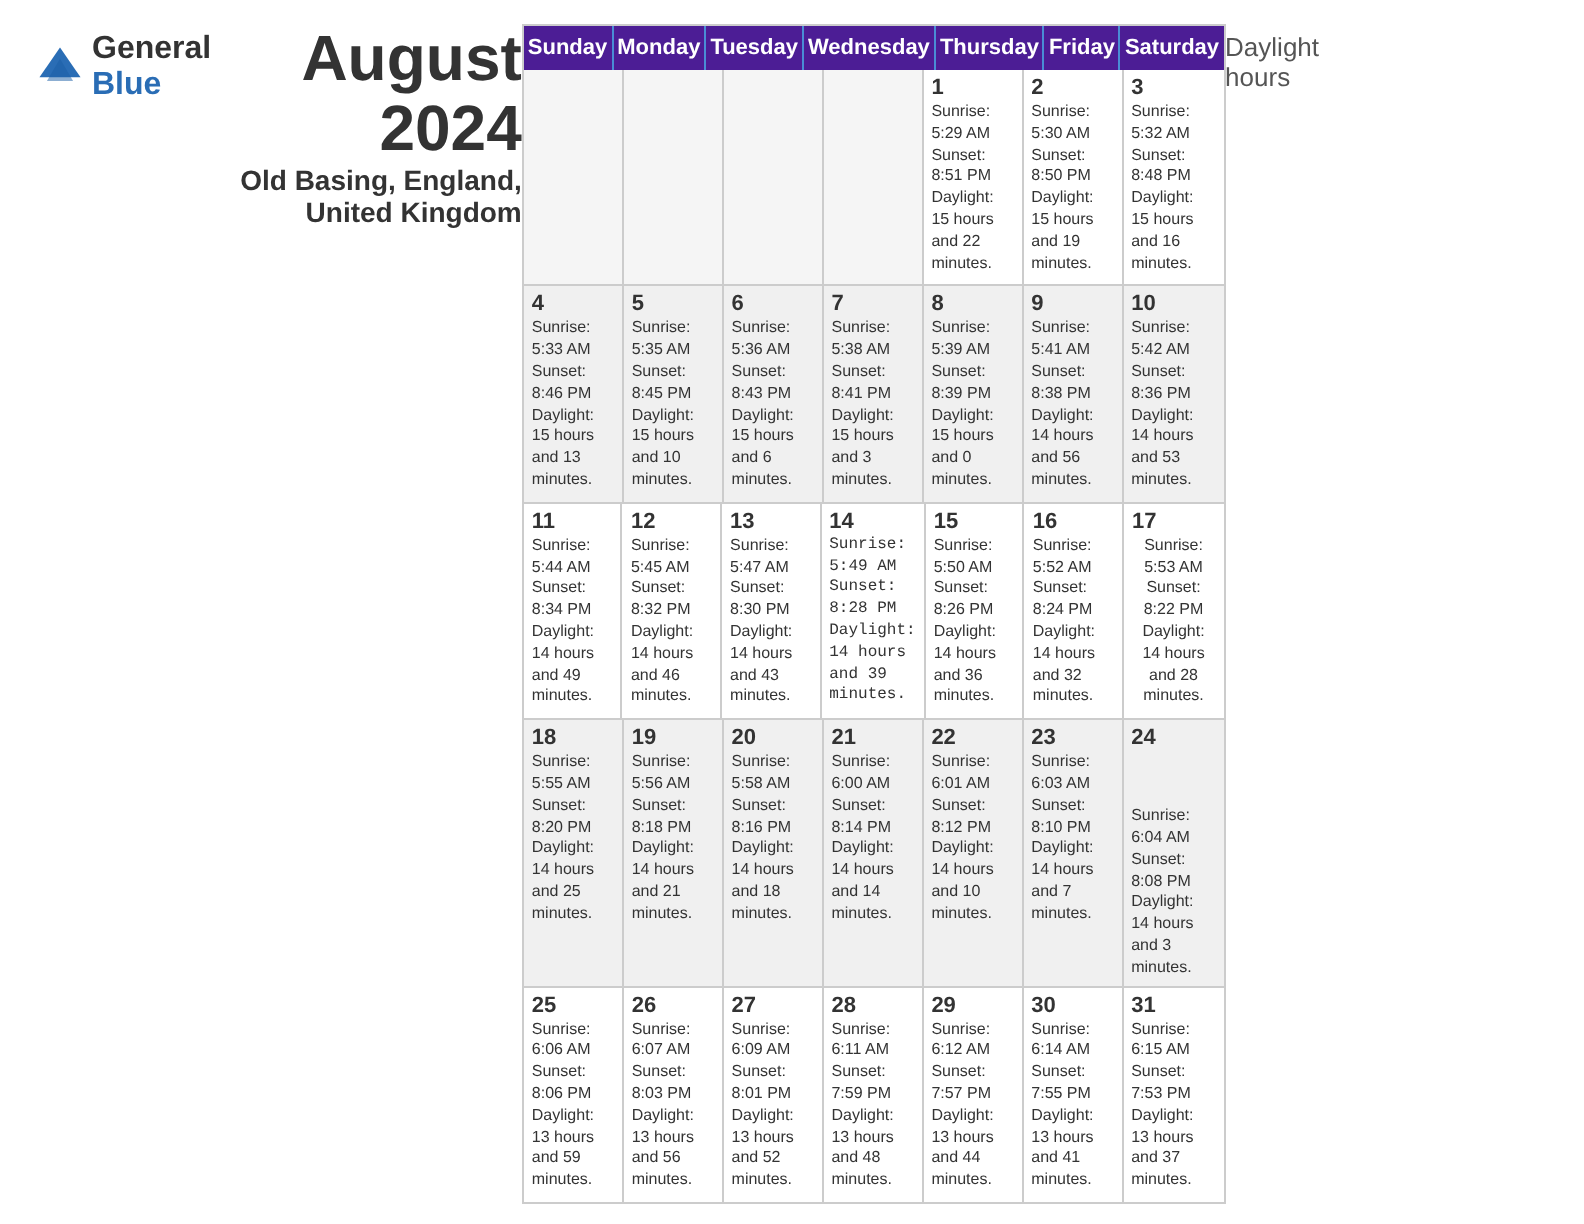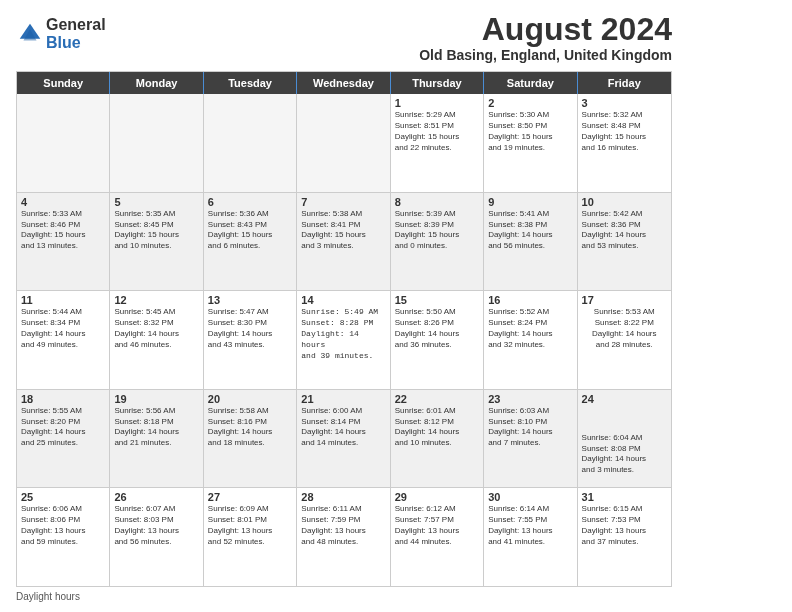--- a/index.html
+++ b/index.html
@@ -8,21 +8,21 @@
       background: #fff;
       width: 792px;
       height: 612px;
       overflow: hidden;
     }
     .page {
       width: 688px;
       height: 612px;
       padding: 12px 16px 10px 16px;
       display: flex;
-      flex-direction: column;
+      flex-direction: row;
     }
     .header {
       display: flex;
       justify-content: space-between;
       align-items: flex-start;
       margin-bottom: 8px;
     }
     .logo {
       display: flex;
       align-items: center;
@@ -64,21 +64,21 @@
     }
     .calendar {
       flex: 1;
       display: flex;
       flex-direction: column;
       border: 1px solid #ccc;
     }
     .cal-header {
       display: grid;
       grid-template-columns: repeat(7, 1fr);
-      background: #404040;
+      background: #4c1d95;
     }
     .cal-header-cell {
       color: #fff;
       font-size: 11px;
       font-weight: bold;
       text-align: center;
       padding: 5px 2px;
       border-right: 1px solid #4a8dd5;
     }
     .cal-header-cell:last-child {
@@ -121,21 +121,21 @@
       color: #333;
       display: block;
       margin-bottom: 1px;
     }
     .day-info {
       font-size: 8px;
       line-height: 1.35;
       color: #333;
     }
     .footer-note {
-      font-size: 10px;
+      font-size: 13px;
       color: #555;
       margin-top: 4px;
       text-align: left;
     }
   </style>
 </head>
 <body>
 
 <div class="page">
   <div class="header">
@@ -155,22 +155,22 @@
     </div>
   </div>
 
   <div class="calendar">
     <div class="cal-header">
     <div class="cal-header-cell">Sunday</div>
         <div class="cal-header-cell">Monday</div>
         <div class="cal-header-cell">Tuesday</div>
         <div class="cal-header-cell">Wednesday</div>
         <div class="cal-header-cell">Thursday</div>
+        <div class="cal-header-cell">Friday</div>
         <div class="cal-header-cell">Saturday</div>
-        <div class="cal-header-cell">Friday</div>
       </div>
     <div class="cal-body">
     <div class="cal-row">
           <div class="cal-cell empty"></div>
           <div class="cal-cell empty"></div>
           <div class="cal-cell empty"></div>
           <div class="cal-cell empty"></div>
           <div class="cal-cell">
             <span class="day-number">1</span>
             <div class="day-info" style="white-space: pre-line;">Sunrise: 5:29 AM

